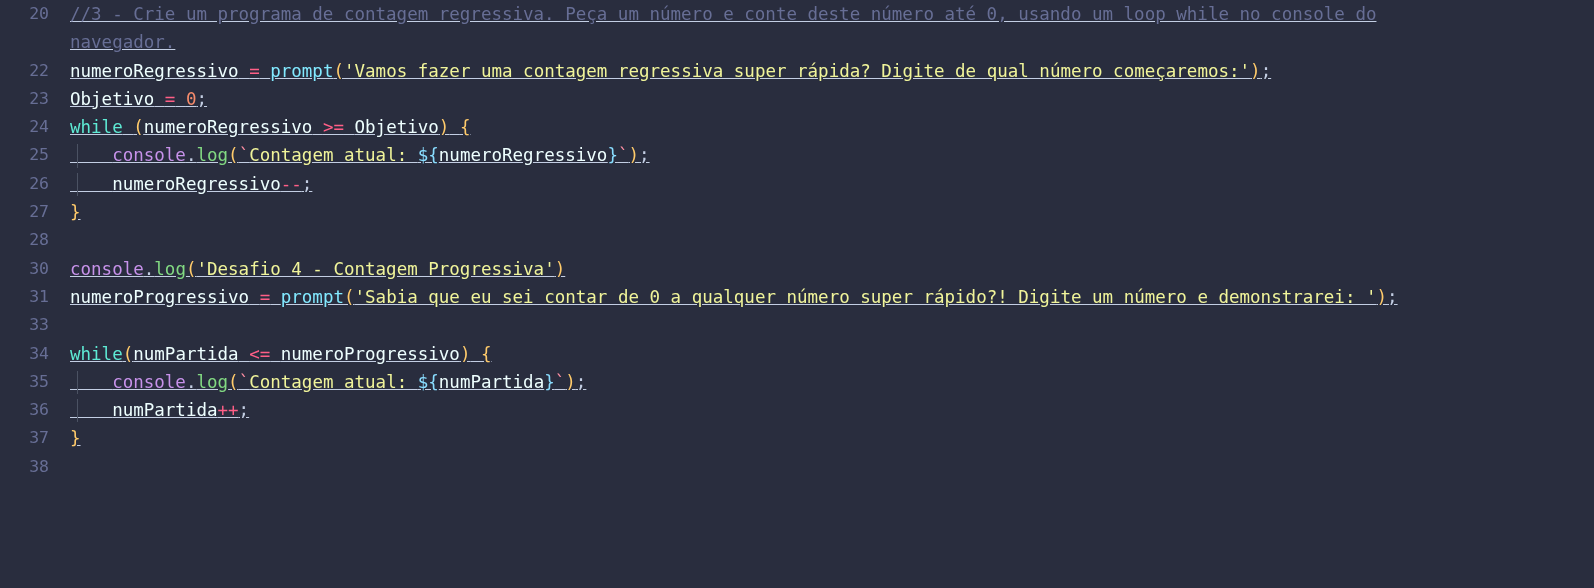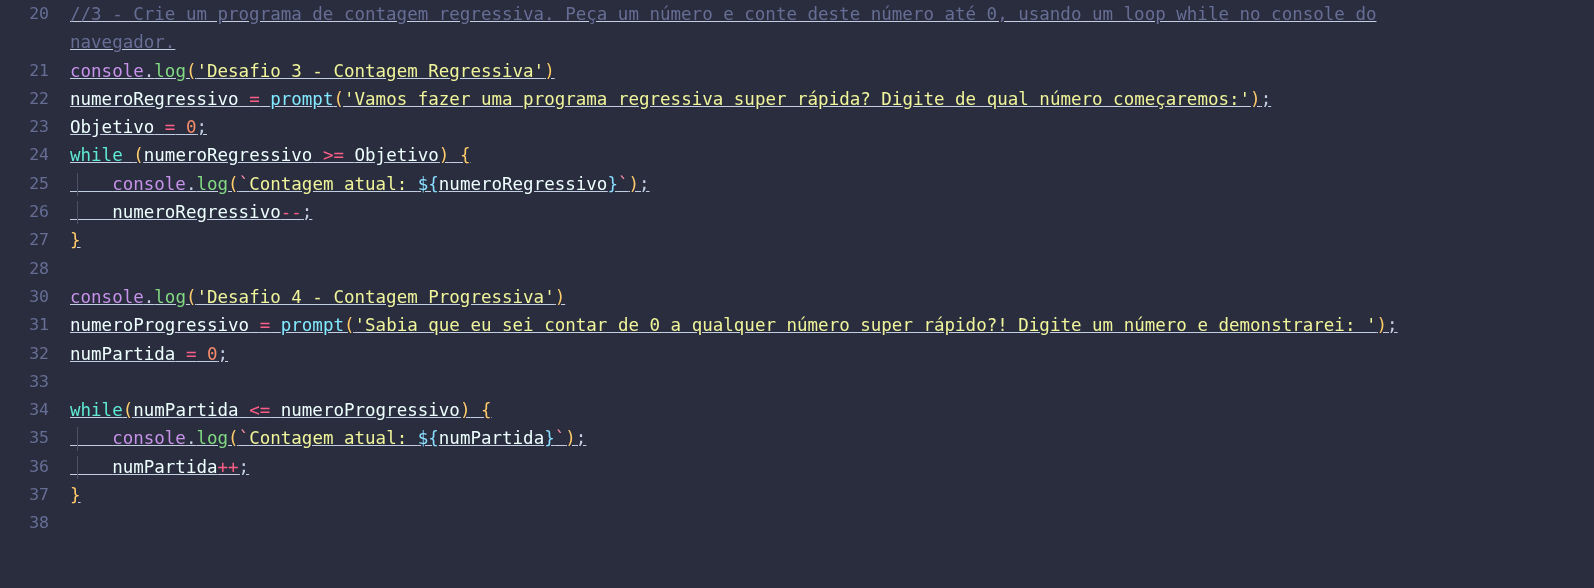--- a/index.html
+++ b/index.html
@@ -82,28 +82,24 @@
 <body>
 
 <div id="editor">
 
   <div class="code-line">
     <div class="gutter">20</div>
     <div class="content"><span class="cmt">//3 - Crie um programa de contagem regressiva. Peça um número e conte deste número até 0, usando um loop while no console do</span>
 <span class="cmt">navegador.</span></div>
   </div>
 
-  <div class="code-line">
-    <div class="gutter">21</div>
-    <div class="content"><span class="obj">console</span><span class="punct">.</span><span class="fn">log</span><span class="paren">(</span><span class="str">'Desafio 3 - Contagem Regressiva'</span><span class="paren">)</span></div>
-  </div>
 
   <div class="code-line">
     <div class="gutter">22</div>
-    <div class="content"><span class="var">numeroRegressivo</span><span class="punct"> </span><span class="op">=</span><span> </span><span class="blt">prompt</span><span class="paren">(</span><span class="str">'Vamos fazer uma programa regressiva super rápida? Digite de qual número começaremos:'</span><span class="paren">)</span><span class="semi">;</span></div>
+    <div class="content"><span class="var">numeroRegressivo</span><span class="punct"> </span><span class="op">=</span><span> </span><span class="blt">prompt</span><span class="paren">(</span><span class="str">'Vamos fazer uma contagem regressiva super rápida? Digite de qual número começaremos:'</span><span class="paren">)</span><span class="semi">;</span></div>
   </div>
 
   <div class="code-line">
     <div class="gutter">23</div>
     <div class="content"><span class="var">Objetivo</span><span> </span><span class="op">=</span><span> </span><span class="num">0</span><span class="semi">;</span></div>
   </div>
 
   <div class="code-line">
     <div class="gutter">24</div>
     <div class="content"><span class="kw">while</span><span> </span><span class="paren">(</span><span class="var">numeroRegressivo</span><span> </span><span class="op">&gt;=</span><span> </span><span class="var">Objetivo</span><span class="paren">)</span><span> </span><span class="brace">{</span></div>
@@ -133,24 +129,20 @@
   <div class="code-line">
     <div class="gutter">30</div>
     <div class="content"><span class="obj">console</span><span class="punct">.</span><span class="fn">log</span><span class="paren">(</span><span class="str">'Desafio 4 - Contagem Progressiva'</span><span class="paren">)</span></div>
   </div>
 
   <div class="code-line">
     <div class="gutter">31</div>
     <div class="content"><span class="var">numeroProgressivo</span><span> </span><span class="op">=</span><span> </span><span class="blt">prompt</span><span class="paren">(</span><span class="str">'Sabia que eu sei contar de 0 a qualquer número super rápido?! Digite um número e demonstrarei: '</span><span class="paren">)</span><span class="semi">;</span></div>
   </div>
 
-  <div class="code-line">
-    <div class="gutter">32</div>
-    <div class="content"><span class="var">numPartida</span><span> </span><span class="op">=</span><span> </span><span class="num">0</span><span class="semi">;</span></div>
-  </div>
 
   <div class="code-line">
     <div class="gutter">33</div>
     <div class="content"></div>
   </div>
 
   <div class="code-line">
     <div class="gutter">34</div>
     <div class="content"><span class="kw">while</span><span class="paren">(</span><span class="var">numPartida</span><span> </span><span class="op">&lt;=</span><span> </span><span class="var">numeroProgressivo</span><span class="paren">)</span><span> </span><span class="brace">{</span></div>
   </div>

